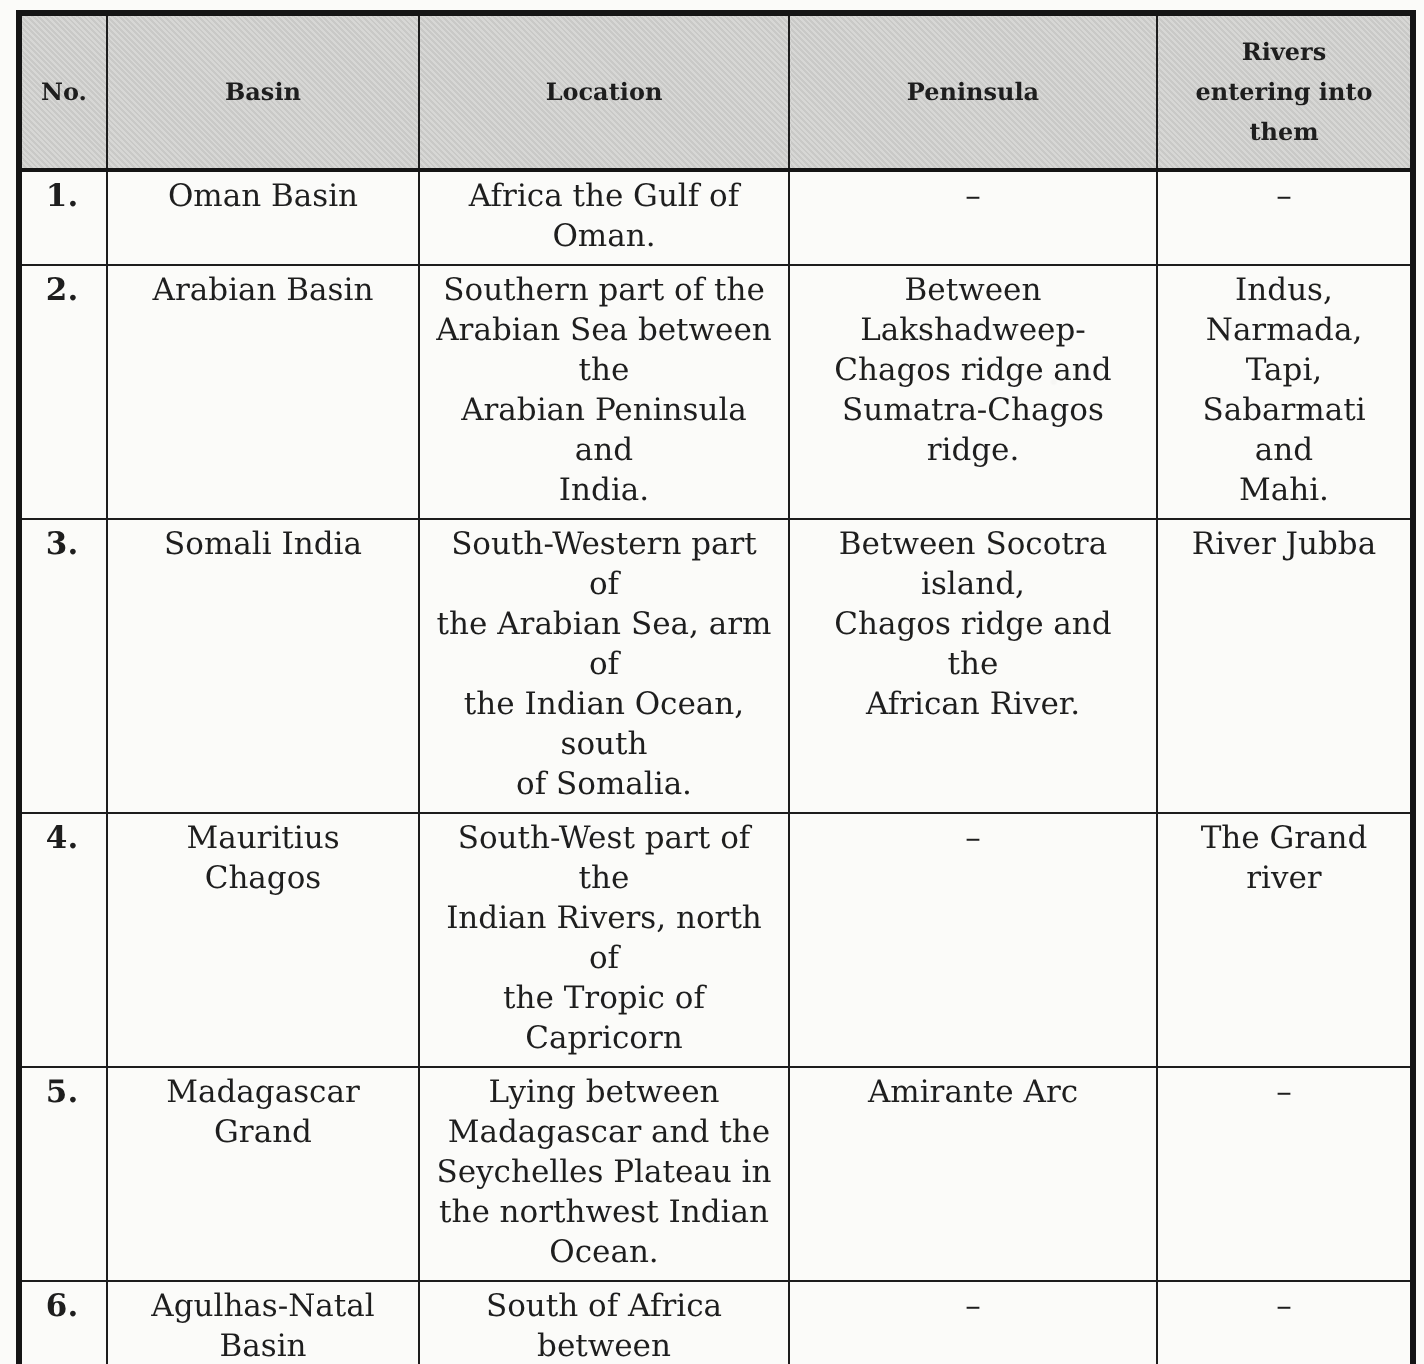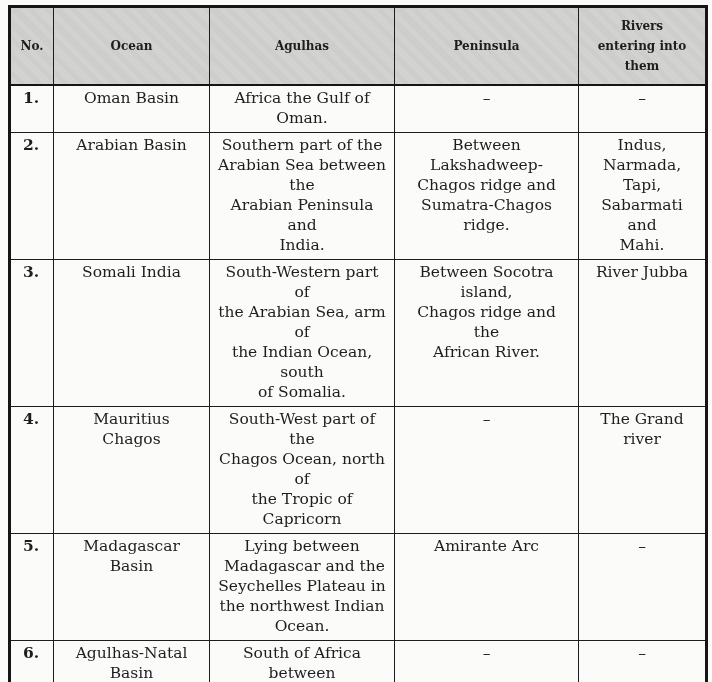--- a/index.html
+++ b/index.html
@@ -80,22 +80,22 @@
     <colgroup>
       <col class="c-no">
       <col class="c-basin">
       <col class="c-location">
       <col class="c-separators">
       <col class="c-rivers">
     </colgroup>
     <thead>
       <tr>
         <th>No.</th>
-        <th>Ocean</th>
-        <th>Agulhas</th>
+        <th>Basin</th>
+        <th>Location</th>
         <th>Peninsula</th>
         <th>Rivers
 entering into
 them</th>
       </tr>
     </thead>
     <tbody id="table-body">
         <tr class="r-0">
           <td class="col-no center">1.</td>
           <td class="col-basin">Oman Basin</td>
@@ -127,28 +127,28 @@
 of Somalia.</td>
           <td class="col-separators">Between Socotra island,
 Chagos ridge and the
 African River.</td>
           <td class="col-rivers">River Jubba</td>
         </tr>
         <tr class="r-3">
           <td class="col-no center">4.</td>
           <td class="col-basin">Mauritius Chagos</td>
           <td class="col-location">South-West part of the
-Chagos Ocean, north of
+Indian Rivers, north of
 the Tropic of Capricorn</td>
           <td class="col-separators center">–</td>
           <td class="col-rivers">The Grand river</td>
         </tr>
         <tr class="r-4">
           <td class="col-no center">5.</td>
-          <td class="col-basin">Madagascar Basin</td>
+          <td class="col-basin">Madagascar Grand</td>
           <td class="col-location">Lying between
 &nbsp;Madagascar and the
 Seychelles Plateau in
 the northwest Indian
 Ocean.</td>
           <td class="col-separators center">Amirante Arc</td>
           <td class="col-rivers center">–</td>
         </tr>
         <tr class="r-5">
           <td class="col-no center">6.</td>

